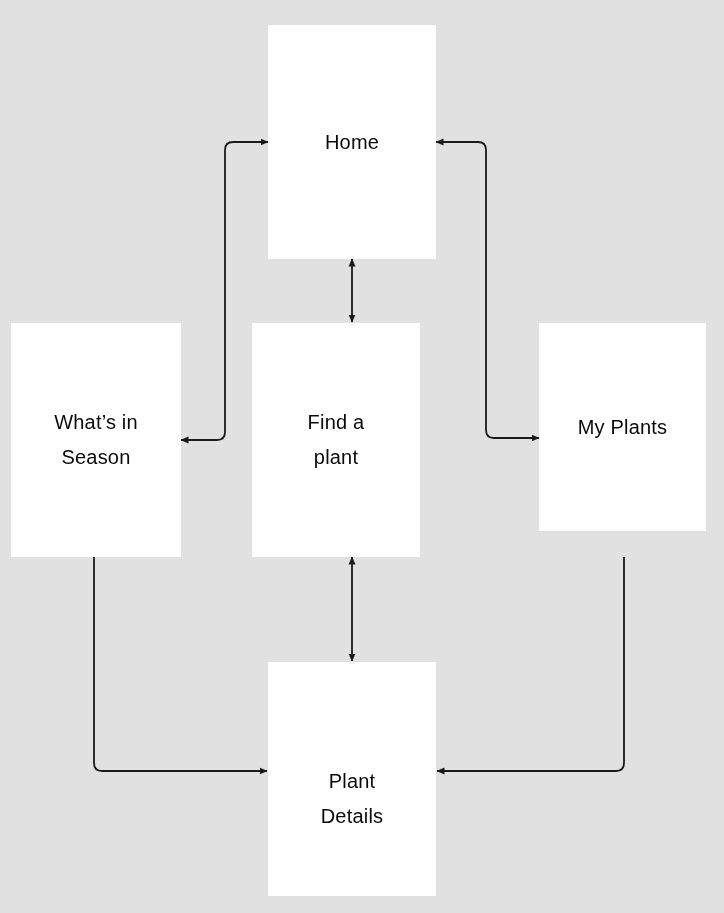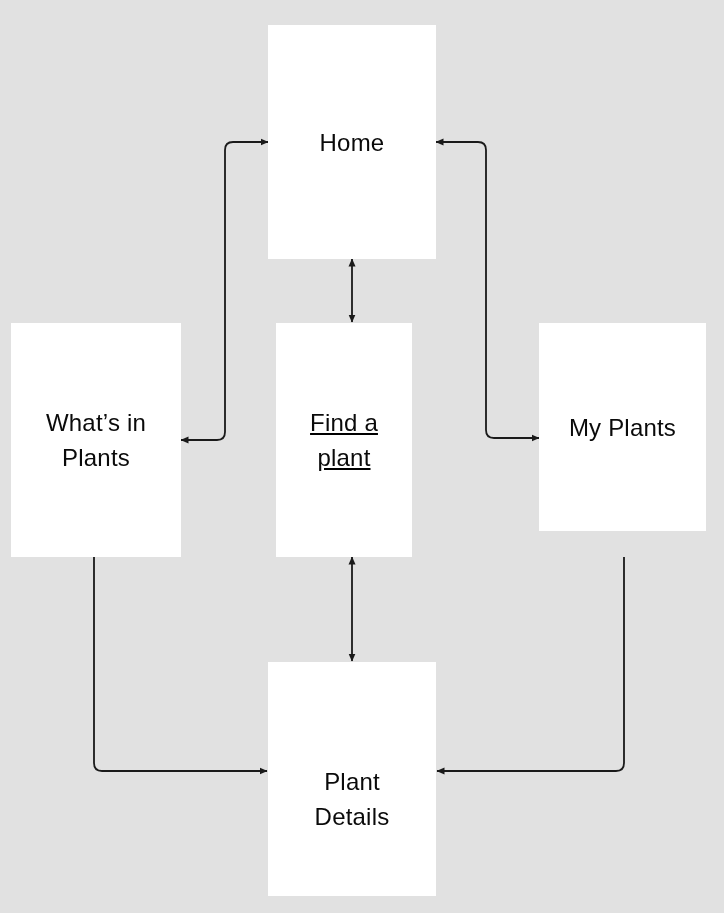--- a/index.html
+++ b/index.html
@@ -24,28 +24,28 @@
   }
   .node {
     position: absolute;
     background: #ffffff;
     display: flex;
     align-items: center;
     justify-content: center;
     text-align: center;
   }
   .node-label {
-    font-size: 24px;
+    font-size: 20px;
     line-height: 35px;
     color: #0a0a0a;
     letter-spacing: 0.2px;
   }
   .node-home          { left: 268px; top:  25px; width: 168px; height: 234px; }
   .node-whats         { left:  11px; top: 323px; width: 170px; height: 234px; }
-  .node-find          { left: 276px; top: 323px; width: 136px; height: 234px; text-decoration: underline; }
+  .node-find          { left: 252px; top: 323px; width: 168px; height: 234px; }
   .node-myplants      { left: 539px; top: 323px; width: 167px; height: 208px; }
   .node-plantdetails  { left: 268px; top: 662px; width: 168px; height: 234px; }
   .node-whats .node-label        { max-width: 132px; }
   .node-find .node-label         { max-width: 92px; }
   .node-plantdetails .node-label { max-width: 112px; margin-top: 40px; }
   .edge {
     fill: none;
     stroke: #1a1a1a;
     stroke-width: 1.8;
   }
@@ -76,21 +76,21 @@
     <path class="edge" d="M 94 557 L 94 763 Q 94 771 102 771 L 267 771" marker-end="url(#arrow-end)"></path>
 
     <path class="edge" d="M 624 557 L 624 763 Q 624 771 616 771 L 437 771" marker-end="url(#arrow-end)"></path>
   </svg>
 
   <div class="node node-home">
     <span class="node-label">Home</span>
   </div>
 
   <div class="node node-whats">
-    <span class="node-label">What’s in Plants</span>
+    <span class="node-label">What’s in Season</span>
   </div>
 
   <div class="node node-find">
     <span class="node-label">Find a plant</span>
   </div>
 
   <div class="node node-myplants">
     <span class="node-label">My Plants</span>
   </div>
 

